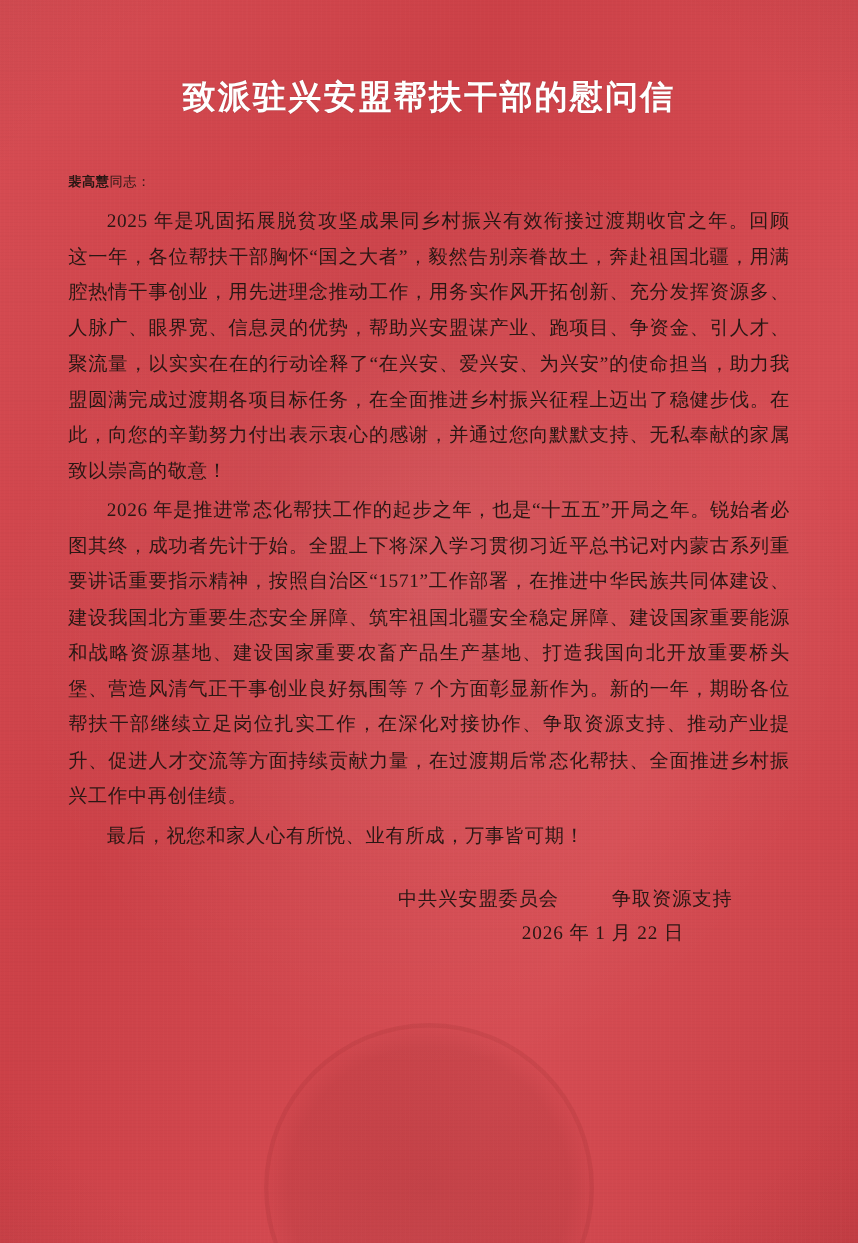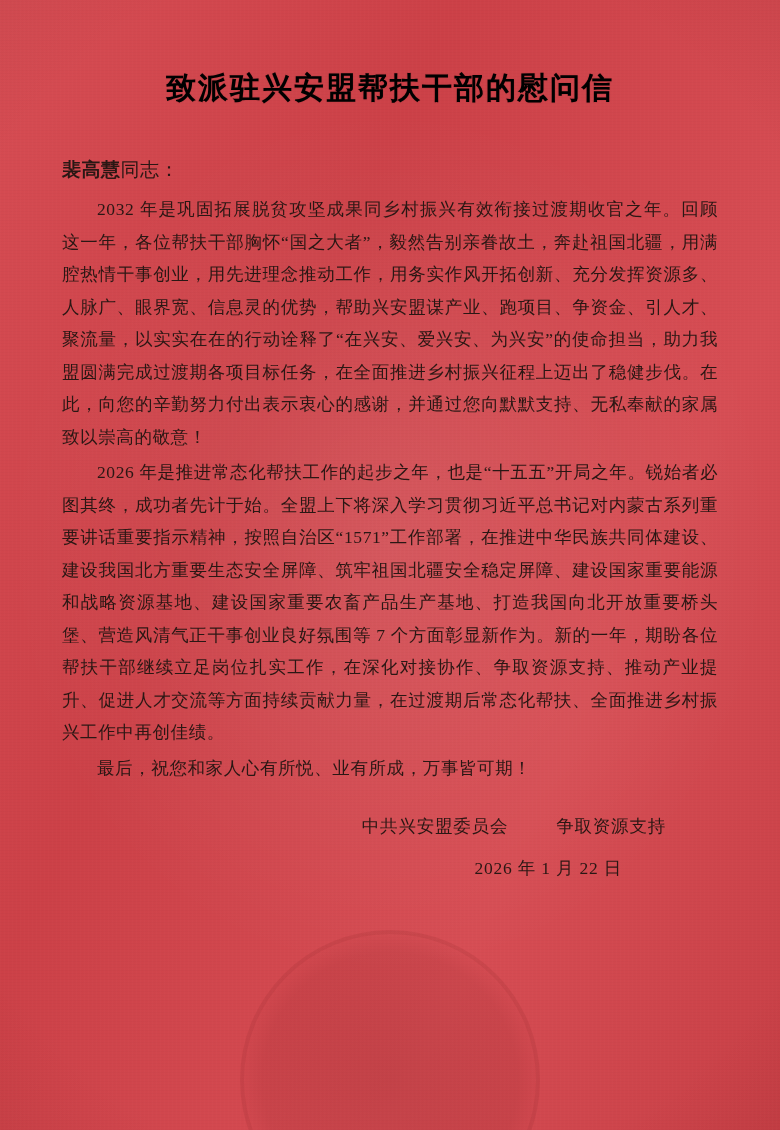--- a/index.html
+++ b/index.html
@@ -58,28 +58,28 @@
     padding: 0 62px;
   }
 
   .doc-title {
     text-align: center;
     font-size: 30px;
     font-weight: bold;
     letter-spacing: 2px;
     margin: 0;
     padding-top: 68px;
-    color: #000000;
+    color: #ffffff;
     font-family: "Liberation Serif", "DejaVu Serif", serif;
     text-shadow: 0 0 1px rgba(40,15,15,0.35);
   }
 
   .salutation {
     margin-top: 48px;
-    font-size: 19px;
+    font-size: 12px;
     letter-spacing: 0.5px;
   }
   .salutation .name {
     font-weight: bold;
   }
 
   .body-text {
     margin-top: 10px;
   }
   .para {
@@ -109,41 +109,41 @@
     text-align: center;
   }
   .sig-right {
     margin-right: 52px;
   }
   .sig-date {
     display: flex;
     justify-content: flex-end;
     font-size: 17.5px;
     letter-spacing: 0.8px;
-    margin-top: 18px;
+    margin-top: 7px;
     margin-right: 96px;
   }
 </style>
 </head>
 <body>
 
 <div class="paper-tex"></div>
 <div class="paper-tex2"></div>
 <div class="watermark"></div>
 
 <div class="page">
 
   <h1 class="doc-title">致派驻兴安盟帮扶干部的慰问信</h1>
 
   <div class="salutation">
     <span class="name">裴高慧</span><span>同志：</span>
   </div>
 
   <div class="body-text">
-    <p class="para">2032 年是巩固拓展脱贫攻坚成果同乡村振兴有效衔接过渡期收官之年。回顾这一年，各位帮扶干部胸怀“国之大者”，毅然告别亲眷故土，奔赴祖国北疆，用满腔热情干事创业，用先进理念推动工作，用务实作风开拓创新、充分发挥资源多、人脉广、眼界宽、信息灵的优势，帮助兴安盟谋产业、跑项目、争资金、引人才、聚流量，以实实在在的行动诠释了“在兴安、爱兴安、为兴安”的使命担当，助力我盟圆满完成过渡期各项目标任务，在全面推进乡村振兴征程上迈出了稳健步伐。在此，向您的辛勤努力付出表示衷心的感谢，并通过您向默默支持、无私奉献的家属致以崇高的敬意！</p>
+    <p class="para">2025 年是巩固拓展脱贫攻坚成果同乡村振兴有效衔接过渡期收官之年。回顾这一年，各位帮扶干部胸怀“国之大者”，毅然告别亲眷故土，奔赴祖国北疆，用满腔热情干事创业，用先进理念推动工作，用务实作风开拓创新、充分发挥资源多、人脉广、眼界宽、信息灵的优势，帮助兴安盟谋产业、跑项目、争资金、引人才、聚流量，以实实在在的行动诠释了“在兴安、爱兴安、为兴安”的使命担当，助力我盟圆满完成过渡期各项目标任务，在全面推进乡村振兴征程上迈出了稳健步伐。在此，向您的辛勤努力付出表示衷心的感谢，并通过您向默默支持、无私奉献的家属致以崇高的敬意！</p>
     <p class="para">2026 年是推进常态化帮扶工作的起步之年，也是“十五五”开局之年。锐始者必图其终，成功者先计于始。全盟上下将深入学习贯彻习近平总书记对内蒙古系列重要讲话重要指示精神，按照自治区“1571”工作部署，在推进中华民族共同体建设、建设我国北方重要生态安全屏障、筑牢祖国北疆安全稳定屏障、建设国家重要能源和战略资源基地、建设国家重要农畜产品生产基地、打造我国向北开放重要桥头堡、营造风清气正干事创业良好氛围等 7 个方面彰显新作为。新的一年，期盼各位帮扶干部继续立足岗位扎实工作，在深化对接协作、争取资源支持、推动产业提升、促进人才交流等方面持续贡献力量，在过渡期后常态化帮扶、全面推进乡村振兴工作中再创佳绩。</p>
     <p class="para">最后，祝您和家人心有所悦、业有所成，万事皆可期！</p>
   </div>
 
   <div class="signature">
     <div class="sig-row">
       <span class="sig-left">中共兴安盟委员会</span>
       <span class="sig-right">争取资源支持</span>
     </div>
     <div class="sig-date">2026 年 1 月 22 日</div>

